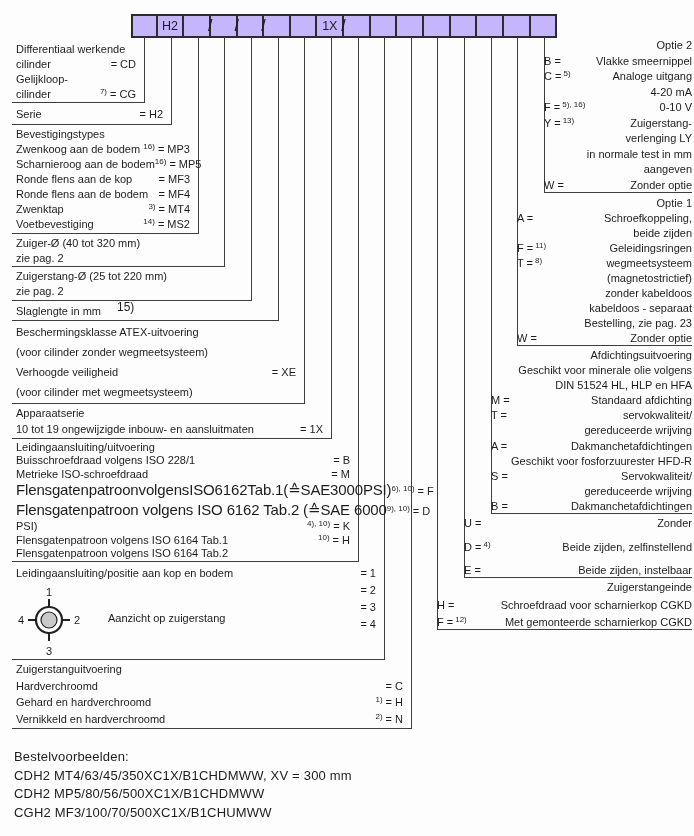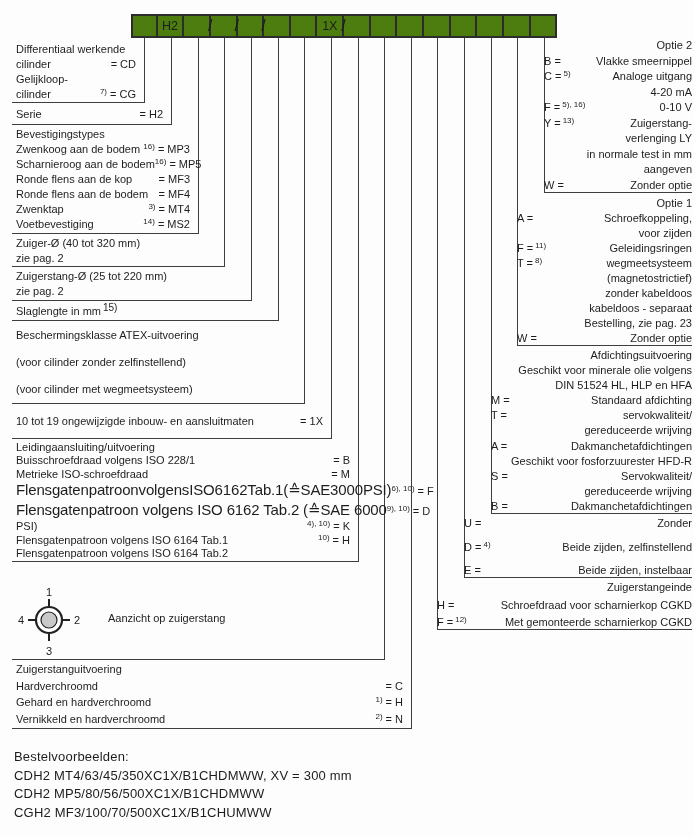--- a/index.html
+++ b/index.html
@@ -1,32 +1,32 @@
 <!DOCTYPE html>
 <html><head>
 <meta charset="utf-8">
 <style>
   html,body{margin:0;padding:0;background:#e8e8e8}
   .canvas{position:relative;width:694px;height:836px;background:#fdfdfd;
     font-family:"Liberation Sans","DejaVu Sans",sans-serif;font-size:11px;color:#1d1d1d;overflow:hidden}
   
   .boxrow{position:absolute;left:131px;top:14px;display:flex;height:24px}
   .cbox{flex:0 0 26.65px;box-sizing:border-box;border:2px solid #2c2c2c;border-left-width:0;
-    display:flex;align-items:center;justify-content:center;font-size:12.5px;background:#4d7c0f}
+    display:flex;align-items:center;justify-content:center;font-size:12.5px;background:#c4b5fd}
   .cbox.first{border-left-width:2px}
   .sep{position:absolute;top:14px;font-size:16px;line-height:24px;color:#1d1d1d}
   
   .vl{position:absolute;top:37px;width:1.4px;background:#3e3e3e}
   
   .lsec{position:absolute;left:12px;box-sizing:border-box;border-bottom:1.4px solid #3e3e3e;
     display:flex;flex-direction:column;justify-content:space-around;padding:1px 0 1px 4px}
   .lrow{display:flex;align-items:baseline;white-space:nowrap}
   .lcode{margin-left:auto;padding-right:8px}
   .lfn{font-size:8px;position:relative;top:-4px;margin-right:3px}
-  .lfn2{font-size:10px;position:relative;top:-4px;margin-left:2px}
+  .lfn2{font-size:12px;position:relative;top:-4px;margin-left:16px}
   .condensed{font-size:15px;letter-spacing:-0.15px}
   
   .rsec{position:absolute;box-sizing:border-box;border-bottom:1.4px solid #3e3e3e;
     display:flex;flex-direction:column;justify-content:space-between;padding:1px 0}
   .rtitle{text-align:right;white-space:nowrap}
   .rrow{display:flex;align-items:baseline;white-space:nowrap}
   .rfn{font-size:8px;position:relative;top:-4px;margin-left:2px}
   .rtext{margin-left:auto}
   
   .rows-top{height:68px;display:flex;flex-direction:column;justify-content:space-around;margin-top:1px}
@@ -159,28 +159,35 @@
         <span>Slaglengte in mm</span>
         <span class="lfn2">15)</span>
       </div>
   </div>
 
   <div class="lsec" style="top:321px;height:83px;width:292px">
     <div class="lrow">
         <span>Beschermingsklasse ATEX-uitvoering</span>
       </div>
     <div class="lrow">
-        <span>(voor cilinder zonder zelfinstellend)</span>
+        <span>(voor cilinder zonder wegmeetsysteem)</span>
+      </div>
+    <div class="lrow">
+        <span>Verhoogde veiligheid</span>
+        <span class="lcode"><span>= XE</span></span>
       </div>
     <div class="lrow">
         <span>(voor cilinder met wegmeetsysteem)</span>
       </div>
   </div>
 
   <div class="lsec" style="top:404px;height:35px;width:319px">
+    <div class="lrow">
+        <span>Apparaatserie</span>
+      </div>
     <div class="lrow">
         <span>10 tot 19 ongewijzigde inbouw- en aansluitmaten</span>
         <span class="lcode"><span>= 1X</span></span>
       </div>
   </div>
 
   <div class="lsec" style="top:439px;height:123px;width:346px">
     <div class="lrow">
         <span>Leidingaansluiting/uitvoering</span>
       </div>
@@ -207,20 +214,35 @@
     <div class="lrow">
         <span>Flensgatenpatroon volgens ISO 6164 Tab.1</span>
         <span class="lcode"><span class="lfn">10)</span><span>= H</span></span>
       </div>
     <div class="lrow">
         <span>Flensgatenpatroon volgens ISO 6164 Tab.2</span>
       </div>
   </div>
 
   <div class="lsec" style="top:562px;height:98px;width:372px;display:block">
+    <div class="rows-top">
+      <div class="lrow">
+          <span>Leidingaansluiting/positie aan kop en bodem</span>
+          <span class="lcode"><span>= 1</span></span>
+        </div>
+      <div class="lrow">
+          <span class="lcode"><span>= 2</span></span>
+        </div>
+      <div class="lrow">
+          <span class="lcode"><span>= 3</span></span>
+        </div>
+      <div class="lrow">
+          <span class="lcode"><span>= 4</span></span>
+        </div>
+    </div>
     <svg class="pos-diagram" width="82" height="76" viewBox="0 0 82 76">
       <line class="ln" x1="33" y1="15" x2="33" y2="23"></line>
       <line class="ln" x1="33" y1="49" x2="33" y2="57"></line>
       <line class="ln" x1="12" y1="36" x2="20" y2="36"></line>
       <line class="ln" x1="46" y1="36" x2="54" y2="36"></line>
       <circle cx="33" cy="36" r="13" fill="#ffffff" stroke="#222" stroke-width="2.2"></circle>
       <circle cx="33" cy="36" r="8" fill="#c9c9c9" stroke="#222" stroke-width="1.2"></circle>
       <text x="33" y="12" text-anchor="middle">1</text>
       <text x="58" y="40">2</text>
       <text x="33" y="71" text-anchor="middle">3</text>
@@ -286,21 +308,21 @@
       </div>
   </div>
 
   <div class="rsec" style="left:517px;top:196px;height:150px;width:175px">
     <div class="rtitle">Optie 1</div>
     <div class="rrow">
         <span>A =</span>
         <span class="rtext">Schroefkoppeling,</span>
       </div>
     <div class="rrow">
-        <span class="rtext">voor zijden</span>
+        <span class="rtext">beide zijden</span>
       </div>
     <div class="rrow">
         <span>F =</span>
         <span class="rfn">11)</span>
         <span class="rtext">Geleidingsringen</span>
       </div>
     <div class="rrow">
         <span>T =</span>
         <span class="rfn">8)</span>
         <span class="rtext">wegmeetsysteem</span>

